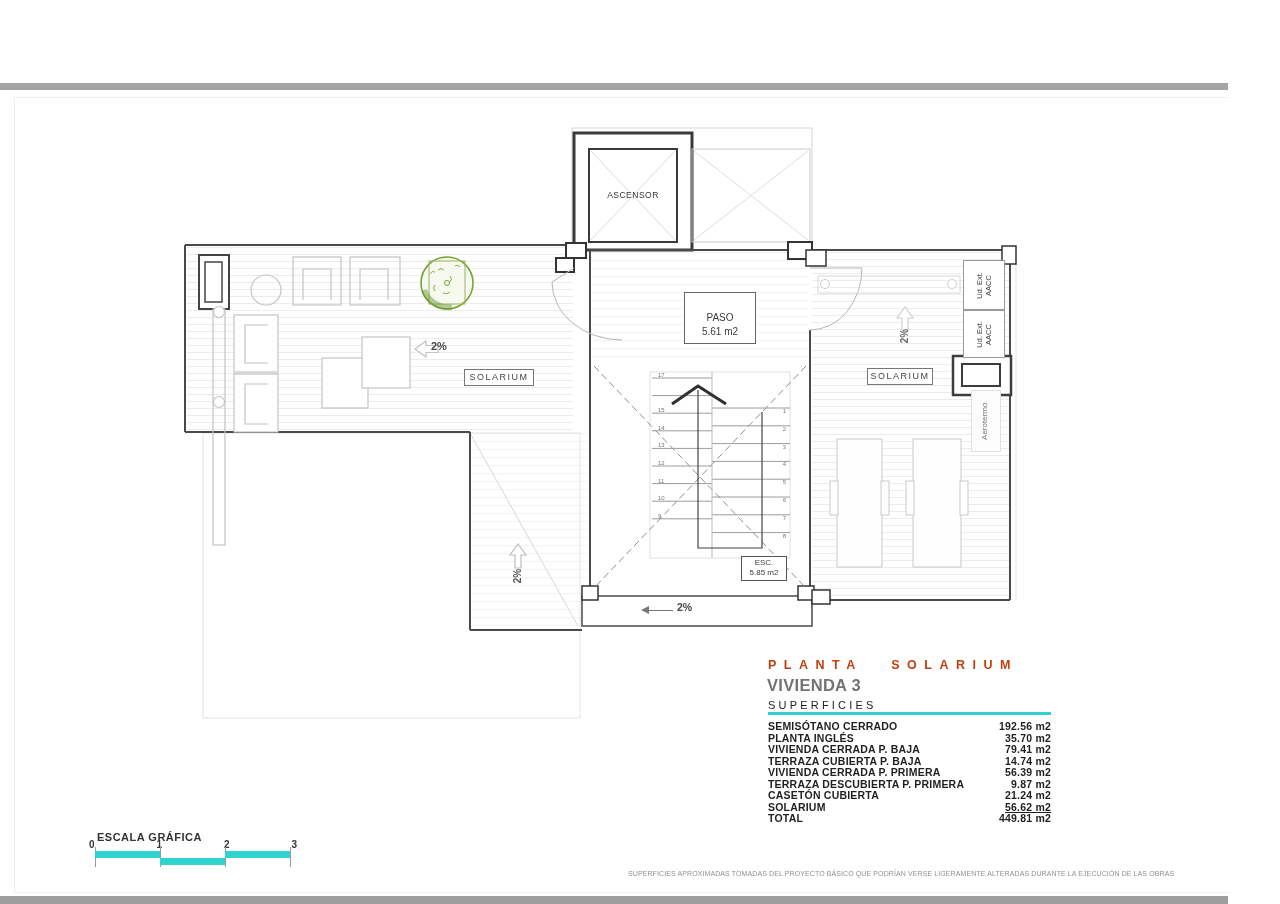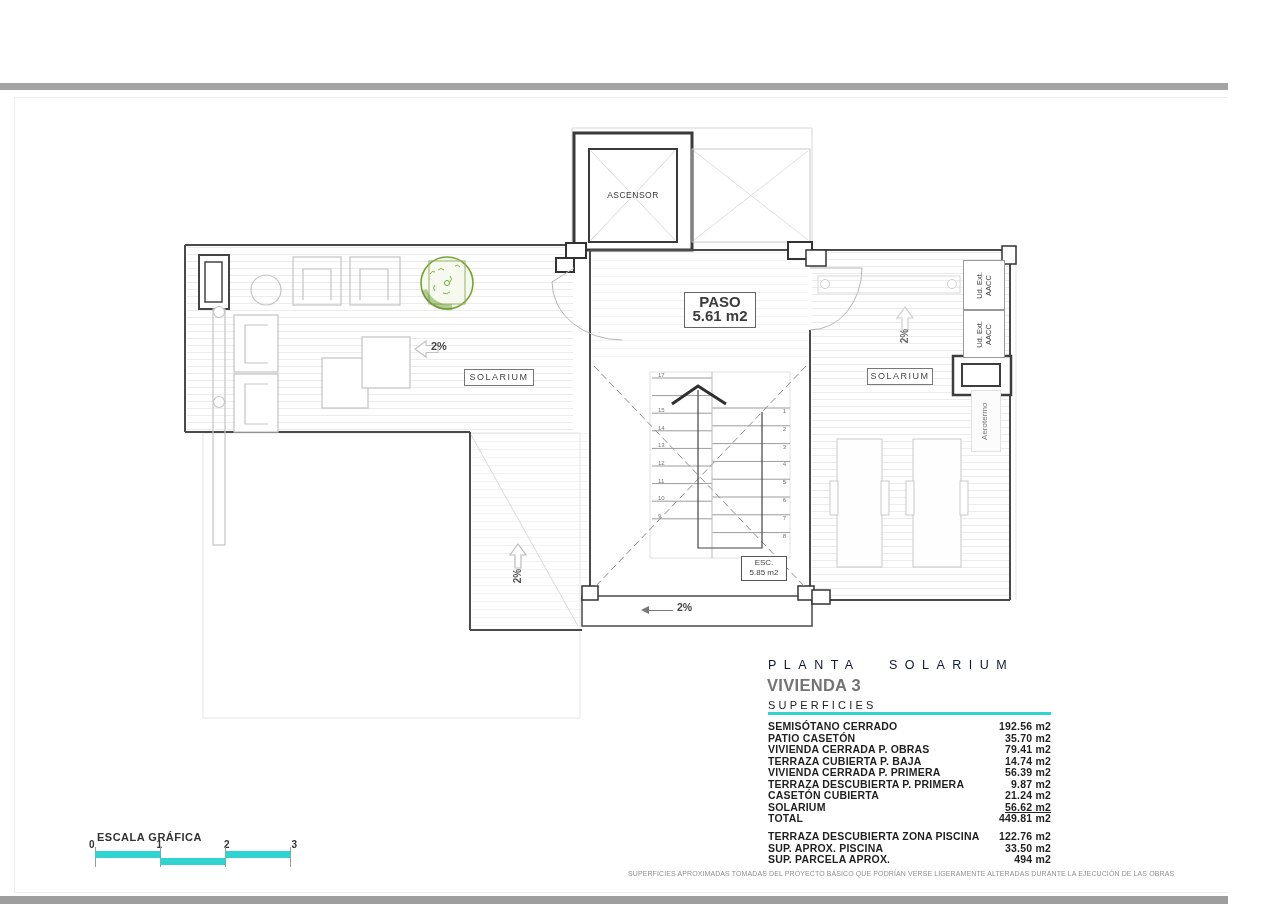--- a/index.html
+++ b/index.html
@@ -8,21 +8,21 @@
   .band{position:absolute;left:0;width:1280px;background:#a4a4a4;}
   .band-top{top:83px;height:7px;}
   .band-bottom{top:896px;height:8px;background:#9e9e9e;}
   .page-border{position:absolute;left:14px;top:97px;width:1251px;height:794px;border:1px solid #efefef;}
   .plan-svg{position:absolute;left:0;top:0;}
   .deck{position:absolute;background:repeating-linear-gradient(to bottom,#ececec 0 1px,transparent 1px 7px);}
   .deck-light{background:repeating-linear-gradient(to bottom,#f3f3f3 0 1px,transparent 1px 8px);}
   .plabel{position:absolute;color:#3c3c3c;}
   .boxed{border:1px solid #777;background:#fff;text-align:center;}
   .ascensor{left:589px;top:190px;width:88px;text-align:center;font-size:8.5px;letter-spacing:.5px;color:#333;}
-  .paso{left:684px;top:292px;width:70px;height:32px;font-size:15px;line-height:14px;padding-top:2px;border-color:#666;font-weight:bold;}
+  .paso{left:684px;top:292px;width:70px;height:32px;font-size:10px;line-height:14px;padding-top:18px;border-color:#666;}
   .esc{left:741px;top:556px;width:44px;height:22px;font-size:8px;line-height:10px;padding-top:1px;border-color:#555;}
   .sol-left{left:464px;top:369px;width:68px;height:15px;font-size:9px;line-height:15px;letter-spacing:1.5px;color:#444;}
   .sol-right{left:867px;top:368px;width:64px;height:15px;font-size:9px;line-height:15px;letter-spacing:1.5px;color:#444;}
   .pct{font-weight:bold;color:#454545;}
   .pct-left{left:431px;top:340px;font-size:11px;}
   .pct-bottom{left:677px;top:601px;font-size:10.5px;}
   .arrowhead-left{position:absolute;left:641px;top:606px;width:0;height:0;
      border-top:4px solid transparent;border-bottom:4px solid transparent;border-right:8px solid #777;}
   .arrowline{position:absolute;left:649px;top:609.5px;width:24px;height:1.5px;background:#777;}
   .pct-vert{width:30px;height:12px;text-align:center;transform:rotate(-90deg);font-size:10px;}
@@ -33,21 +33,21 @@
   .udext2{top:310px;height:46px;}
   .rot{transform:rotate(-90deg);white-space:nowrap;font-size:7.5px;line-height:8.5px;color:#444;text-align:center;}
   .aerot{left:971px;top:390px;width:28px;height:60px;border:1px solid #e0e0e0;background:#fcfcfc;}
   .aerot .rot{font-size:8px;color:#777;}
   .stairnums{position:absolute;font-size:6px;color:#777;}
   .stairnums span{display:block;}
   .sn-left{left:658px;top:372px;width:16px;text-align:left;}
   .sn-left span{height:17.6px;}
   .sn-right{left:772px;top:408px;width:14px;text-align:right;}
   .sn-right span{height:17.8px;}
-  .tb-title{position:absolute;left:768px;top:658px;font-size:12.5px;font-weight:normal;color:#0f172a;
+  .tb-title{position:absolute;left:768px;top:658px;font-size:12.5px;font-weight:bold;color:#c2410c;
             letter-spacing:7.5px;word-spacing:18px;}
   .tb-dwelling{position:absolute;left:767px;top:676px;font-size:16.5px;font-weight:bold;color:#737373;letter-spacing:.3px;}
   .tb-sup{position:absolute;left:768px;top:699px;font-size:11px;font-weight:normal;color:#222;letter-spacing:3.2px;}
   .tb-line{position:absolute;left:768px;top:712px;width:283px;height:3px;}
   .srows{position:absolute;left:768px;width:283px;}
   .srows-main{top:721px;}
   .srows-extra{top:831px;}
   .srow{display:flex;justify-content:space-between;font-size:10.5px;font-weight:bold;
         line-height:11.55px;color:#1f1f1f;letter-spacing:.2px;}
   .svalue{text-align:right;white-space:nowrap;}
@@ -272,25 +272,25 @@
   <div class="tb-sup">SUPERFICIES</div>
   <div class="tb-line" style="background:#2fd3cf;"></div>
 
   <div class="srows srows-main">
 
   <div class="srow">
       <span class="slabel">SEMISÓTANO CERRADO</span>
       <span class="svalue">192.56 m2</span>
     </div>
       <div class="srow">
-      <span class="slabel">PATIO CASETÓN</span>
+      <span class="slabel">PLANTA INGLÉS</span>
       <span class="svalue">35.70 m2</span>
     </div>
       <div class="srow">
-      <span class="slabel">VIVIENDA CERRADA P. OBRAS</span>
+      <span class="slabel">VIVIENDA CERRADA P. BAJA</span>
       <span class="svalue">79.41 m2</span>
     </div>
       <div class="srow">
       <span class="slabel">TERRAZA CUBIERTA P. BAJA</span>
       <span class="svalue">14.74 m2</span>
     </div>
       <div class="srow">
       <span class="slabel">VIVIENDA CERRADA P. PRIMERA</span>
       <span class="svalue">56.39 m2</span>
     </div>
@@ -302,35 +302,20 @@
       <span class="slabel">CASETÓN CUBIERTA</span>
       <span class="svalue">21.24 m2</span>
     </div>
       <div class="srow">
       <span class="slabel">SOLARIUM</span>
       <span class="svalue u">56.62 m2</span>
     </div>
       <div class="srow">
       <span class="slabel">TOTAL</span>
       <span class="svalue">449.81 m2</span>
-    </div>
-    </div>
-  <div class="srows srows-extra">
-
-  <div class="srow">
-      <span class="slabel">TERRAZA DESCUBIERTA ZONA PISCINA</span>
-      <span class="svalue">122.76 m2</span>
-    </div>
-      <div class="srow">
-      <span class="slabel">SUP. APROX. PISCINA</span>
-      <span class="svalue">33.50 m2</span>
-    </div>
-      <div class="srow">
-      <span class="slabel">SUP. PARCELA APROX.</span>
-      <span class="svalue">494 m2</span>
     </div>
     </div>
 
   <div class="scale-title">ESCALA GRÁFICA</div>
   <div class="scale-nums">
 
   <span>0</span>
       <span>1</span>
       <span>2</span>
       <span>3</span>

